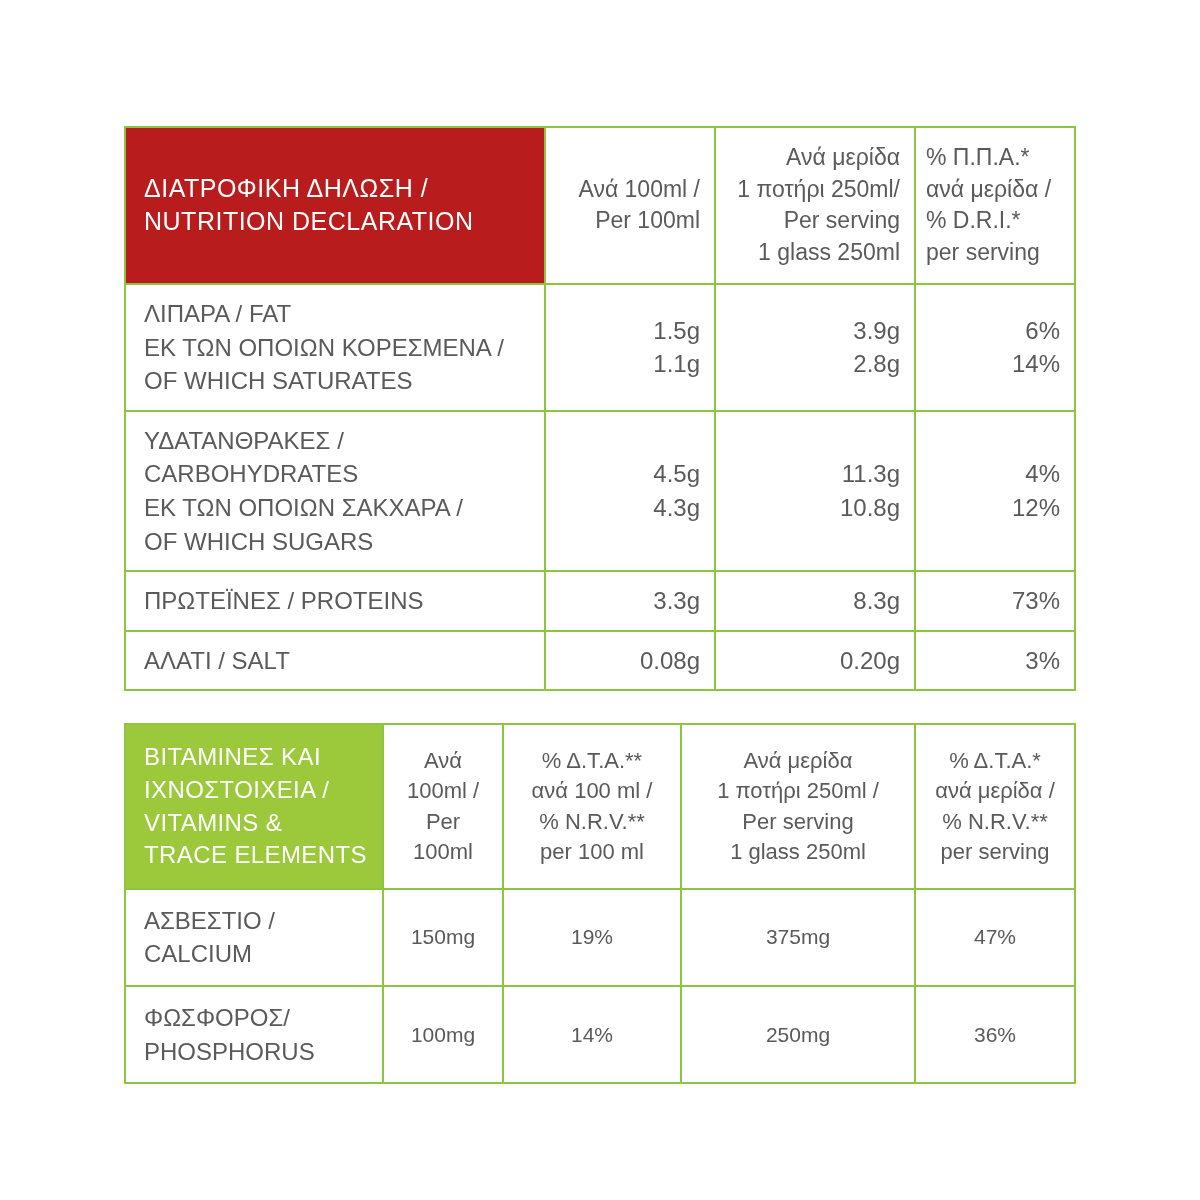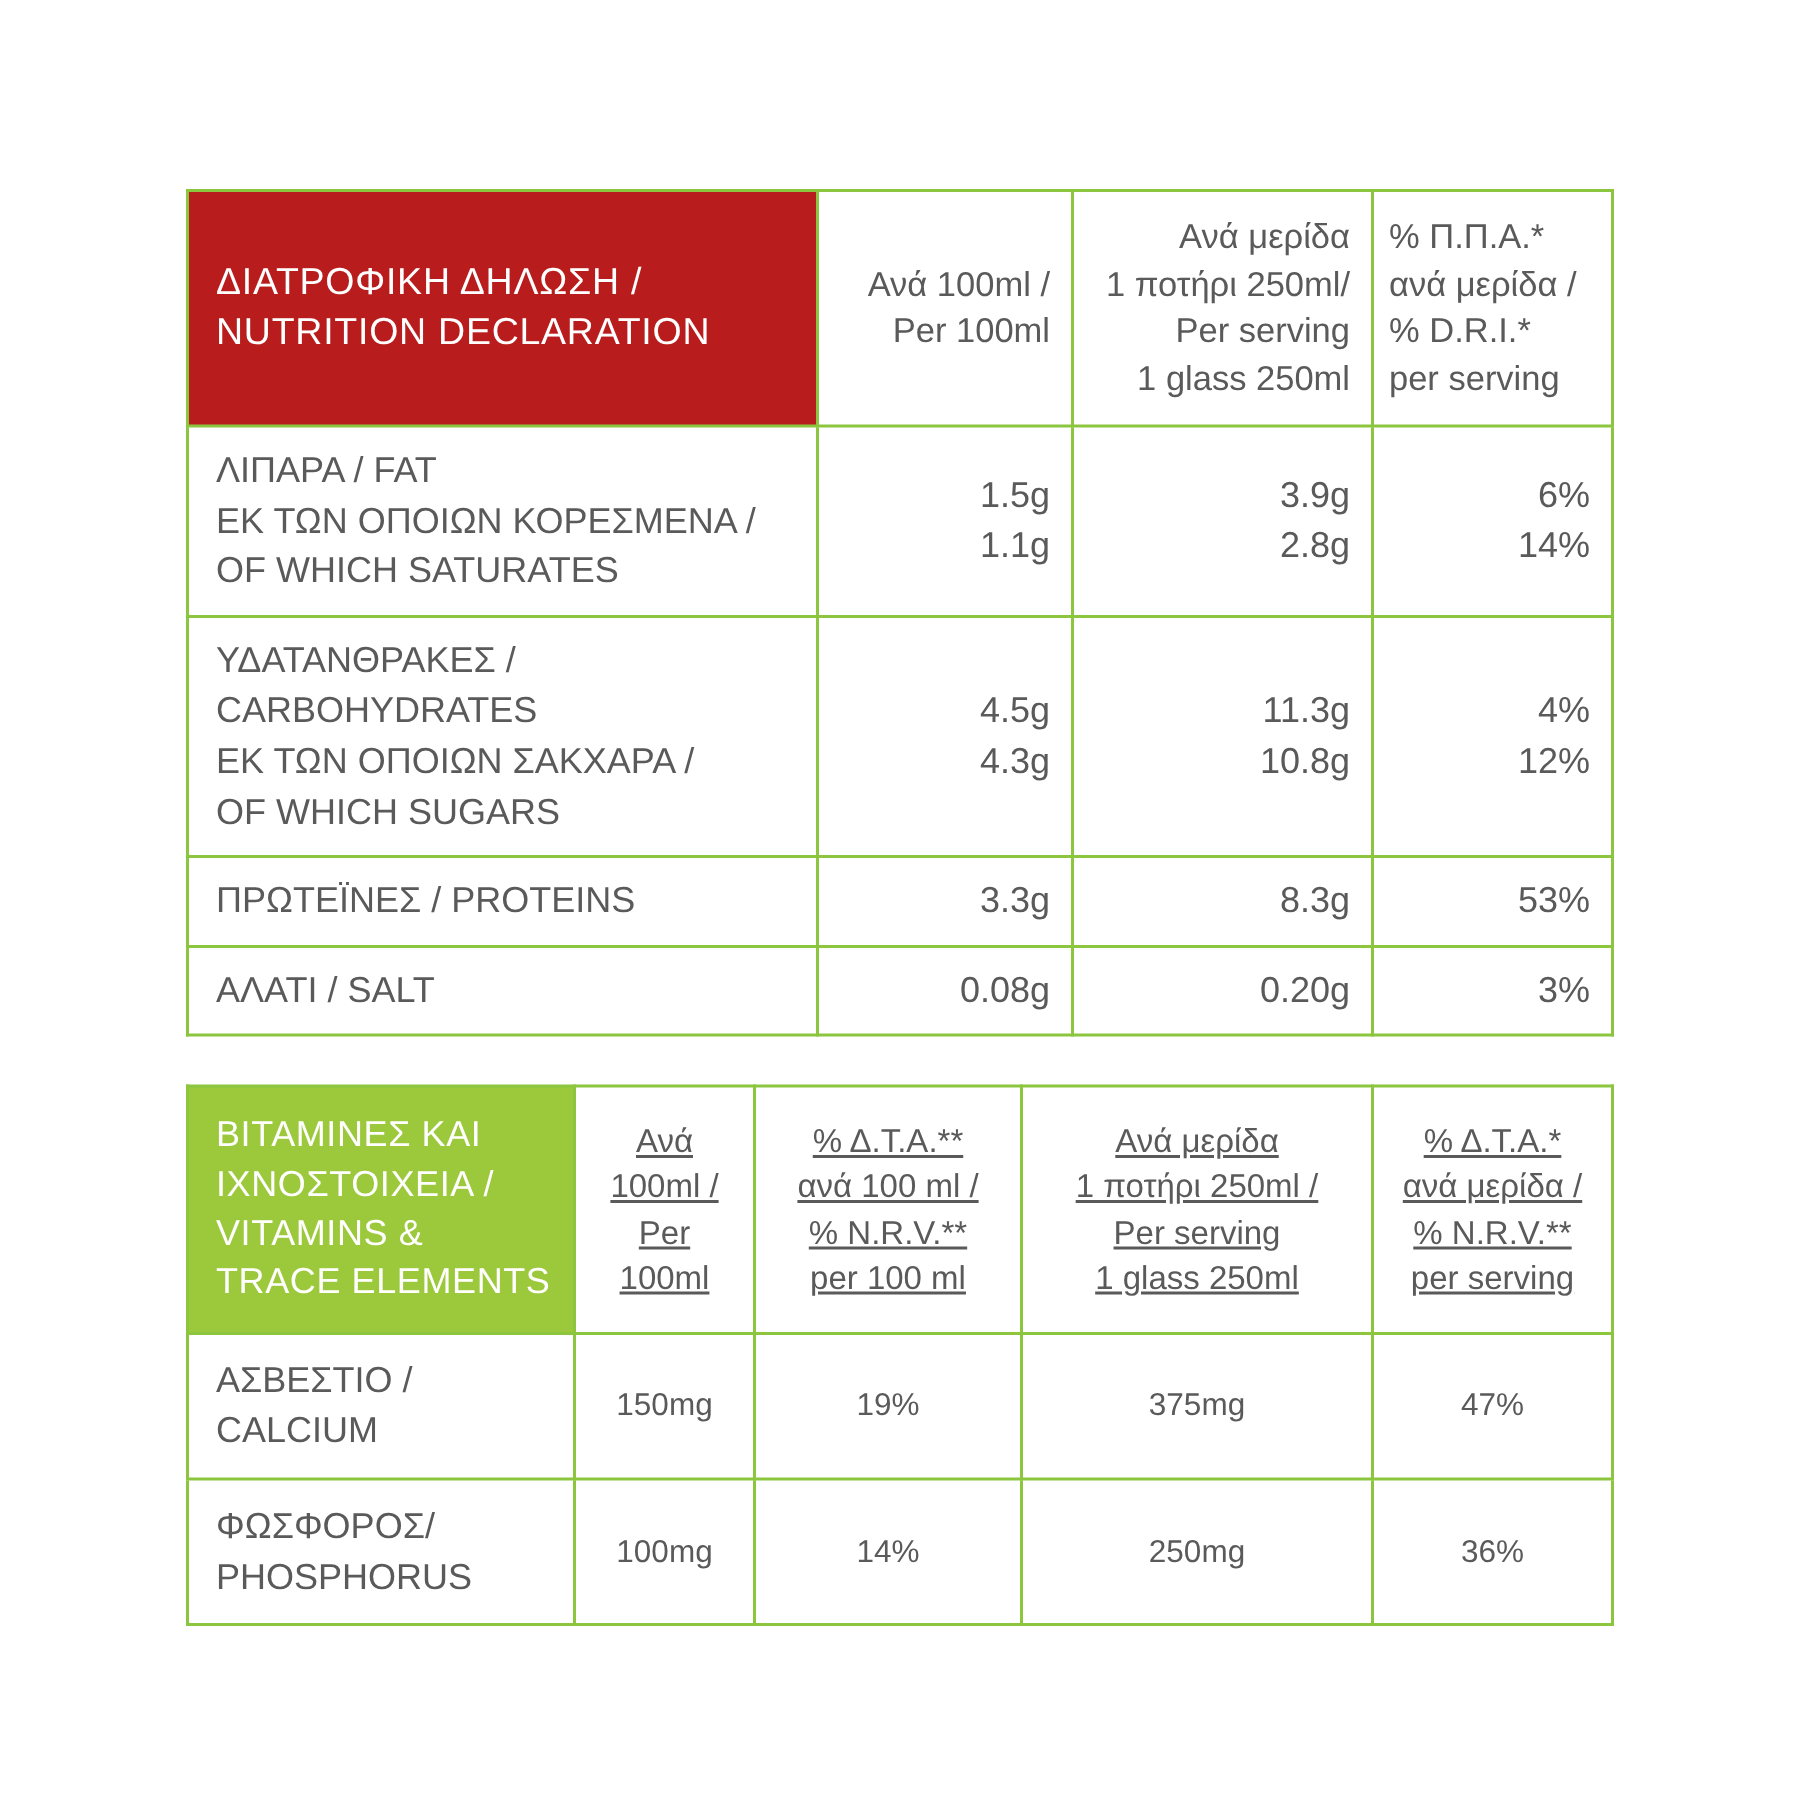--- a/index.html
+++ b/index.html
@@ -98,21 +98,20 @@
     margin-left: 24px;
   }
   .v-hdr {
     font-size: 22px;
     color: #5a5a5a;
     line-height: 1.38;
     text-align: center;
     padding: 12px 8px !important;
     font-weight: normal;
     white-space: pre-line;
-    text-decoration: underline;
   }
   .v-label {
     font-size: 24px;
     color: #5a5a5a;
     line-height: 1.4;
     text-align: left;
     padding: 14px 10px 14px 18px !important;
     white-space: pre-line;
   }
   .v-val {
@@ -175,21 +174,21 @@
 4.3g</td>
         <td class="val">11.3g
 10.8g</td>
         <td class="val">4%
 12%</td>
       </tr>
       <tr>
         <td class="rowlabel" style="white-space:pre-line">ΠΡΩΤΕΪΝΕΣ / PROTEINS</td>
         <td class="val">3.3g</td>
         <td class="val">8.3g</td>
-        <td class="val">53%</td>
+        <td class="val">73%</td>
       </tr>
       <tr>
         <td class="rowlabel" style="white-space:pre-line">ΑΛΑΤΙ / SALT</td>
         <td class="val">0.08g</td>
         <td class="val">0.20g</td>
         <td class="val">3%</td>
       </tr>
     </tbody>
   </table>
 

